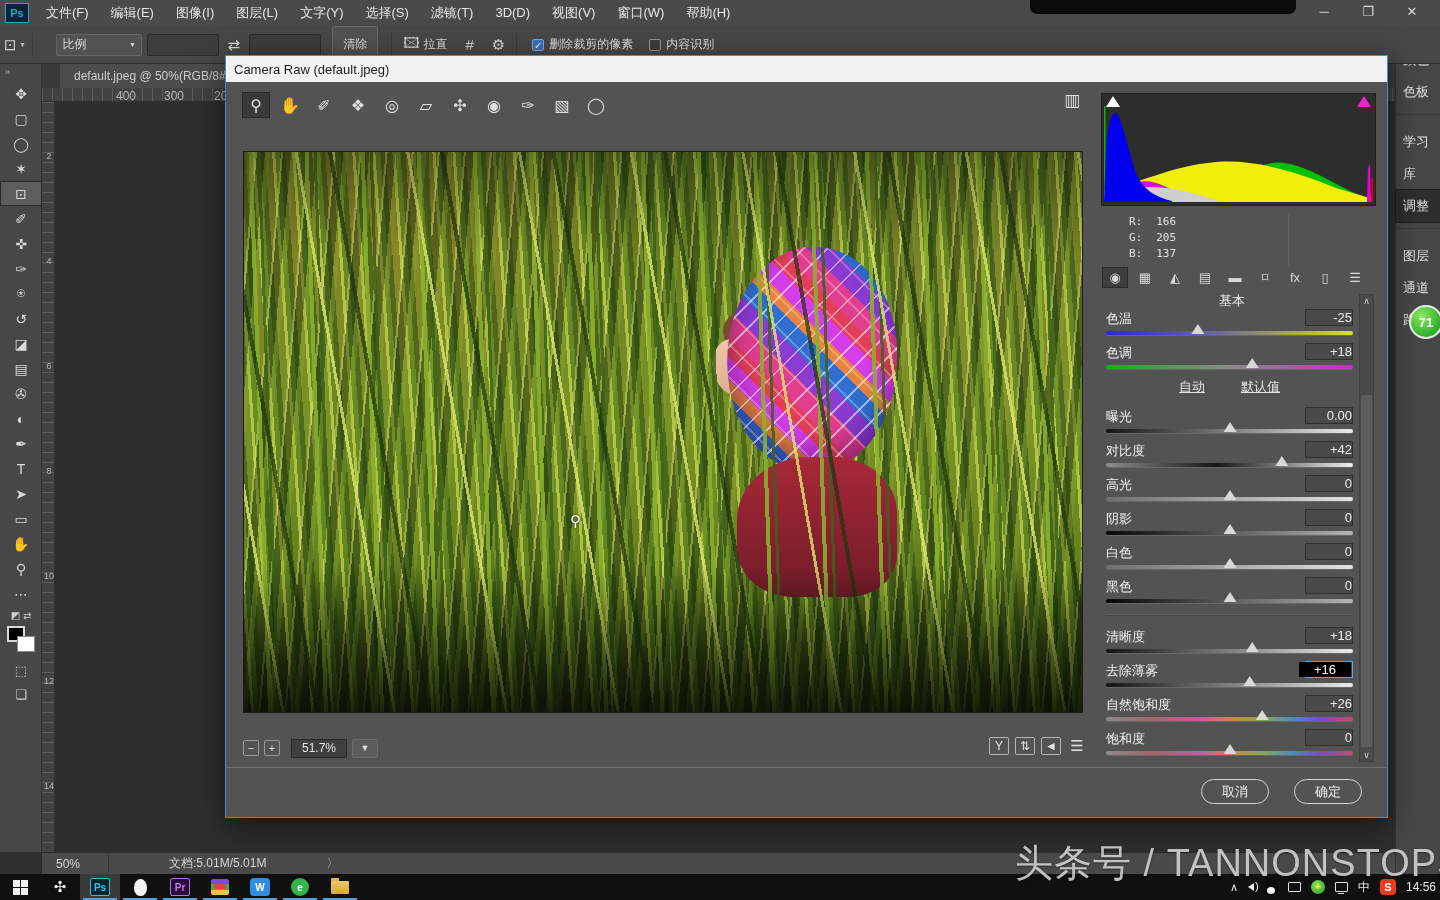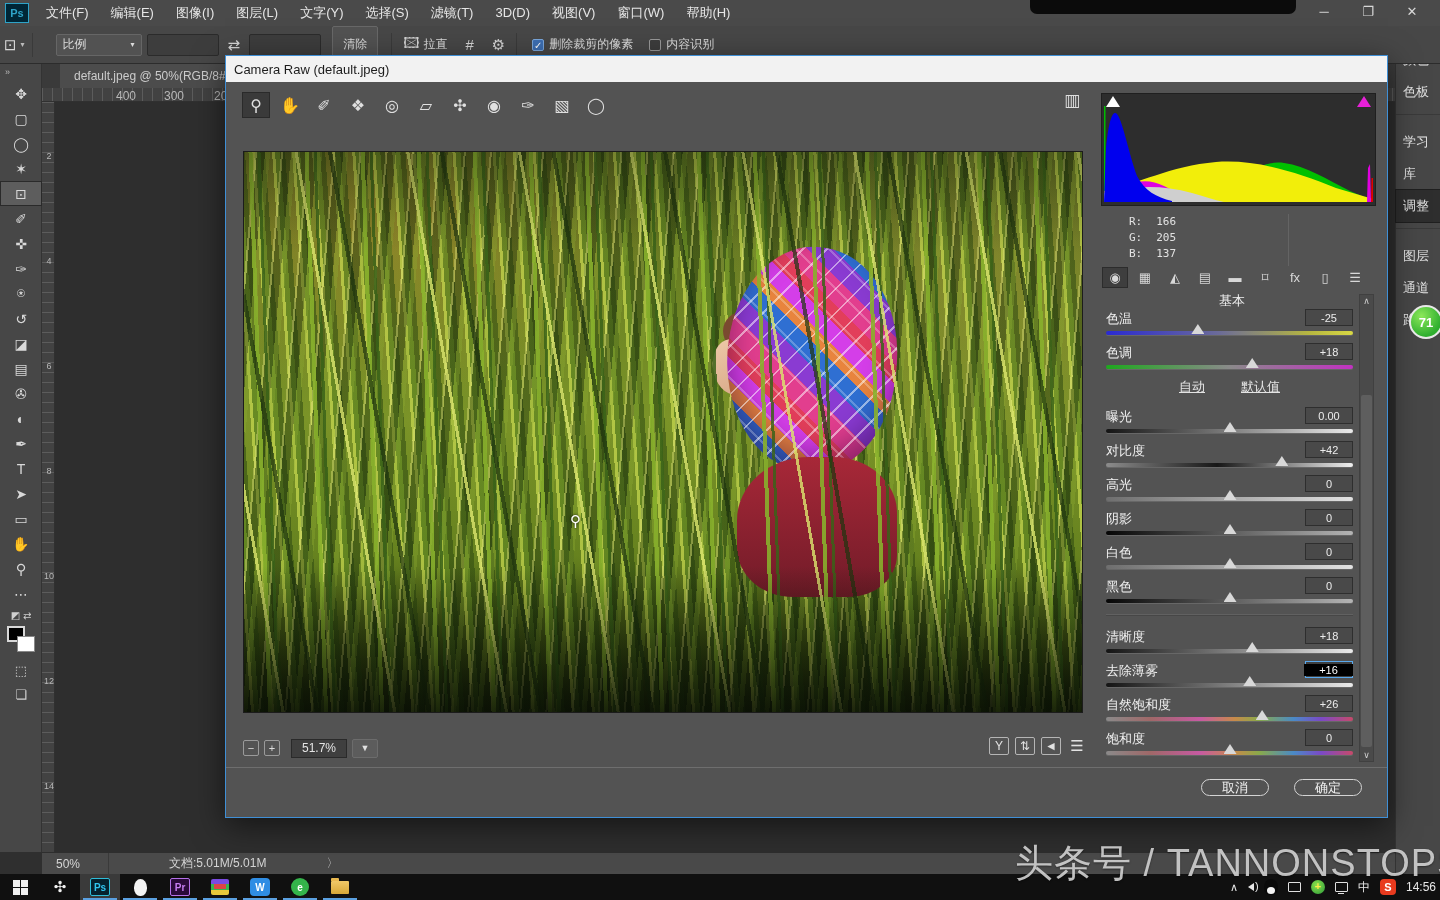--- a/index.html
+++ b/index.html
@@ -128,21 +128,21 @@
             display:flex; align-items:center; justify-content:center; margin-left:6px; }
   #zr-dd { width:26px; height:19px; background:#5c5c5c; border:1px solid #6c6c6c; border-radius:2px; font-size:9px;
            display:flex; align-items:center; justify-content:center; color:#e0e0e0; }
   #acr-viewicons { position:absolute; left:763px; top:681px; display:flex; gap:6px; }
   .vicon { min-width:20px; height:18px; border:1px solid #b5b5b5; border-radius:2px; color:#e2e2e2; font-size:12px;
            display:flex; align-items:center; justify-content:center; padding:0 2px; }
   .vicon.noborder { border:none; font-size:15px; }
 
   
   #acr-footer { left:0; top:711px; width:1161px; height:50px; border-top:1px solid #6e6e6e; }
-  .acr-btn { position:absolute; top:11px; width:68px; height:17px; border:1px solid #d4d4d4; border-radius:13px;
+  .acr-btn { position:absolute; top:11px; width:68px; height:25px; border:1px solid #d4d4d4; border-radius:13px;
              color:#f2f2f2; font-size:13px; display:flex; align-items:center; justify-content:center; background:transparent; }
   #btn-cancel { left:975px; } #btn-ok { left:1068px; }
 
   
   #histo { left:875px; top:37px; width:275px; height:113px; background:#2d2d2d; border:1px solid #1f1f1f; }
   #histo svg { position:absolute; left:2px; bottom:3px; }
   .clip { position:absolute; top:2px; width:18px; height:15px; display:flex; align-items:flex-start; justify-content:center; }
   .clip .tri { width:0; height:0; border-left:7px solid transparent; border-right:7px solid transparent; }
   #clip-sh { left:2px; } #clip-sh .tri { border-bottom:11px solid #fff; }
   #clip-hl { right:2px; } #clip-hl .tri { border-bottom:11px solid #e820d8; }
@@ -151,21 +151,21 @@
   .rgb-row { display:flex; gap:14px; line-height:16px; padding-left:18px; }
   #acr-tabs { left:876px; top:211px; width:274px; height:22px; display:flex; gap:4px; }
   .acrtab { width:26px; height:21px; display:flex; align-items:center; justify-content:center; color:#d8d8d8; font-size:13px; font-style:italic; }
   .acrtab span { font-style:normal; }
   .acrtab.active { background:#3e3e3e; box-shadow:inset 0 0 0 1px #2c2c2c; }
   #panel-head { left:875px; top:236px; width:262px; height:16px; text-align:center; color:#f0f0f0; font-size:13px; }
   #sliders { left:880px; top:254px; width:247px; }
   .srow { position:relative; margin-bottom:9px; }
   .slabel { color:#f0f0f0; font-size:13px; line-height:17px; display:block; }
   .svalbox { position:absolute; right:0; top:-1px; width:48px; height:17px; background:#494949; border:1px solid #2e2e2e;
-             display:flex; align-items:center; justify-content:center; color:#ececec; font-size:11px; }
+             display:flex; align-items:center; justify-content:flex-end; color:#ececec; font-size:13px; }
   .svalbox.focused { border-color:#59a9ee; background:#3f3f3f; }
   .svalbox.focused .selval { background:#000000; color:#fff; padding:0 15px; }
   .cursorbar { display:inline-block; width:1px; height:11px; background:#ff4040; margin-left:1px; vertical-align:middle; }
   .strack { position:relative; height:4px; border-radius:2px; margin-top:4px; box-shadow:0 1px 0 rgba(255,255,255,.12); }
   .sthumb { position:absolute; top:-7px; width:13px; height:10px; background:#d8d8d8;
             clip-path:polygon(50% 0,100% 100%,0 100%); filter:drop-shadow(0 1px 1px rgba(0,0,0,.5)); }
   .track-temp { background:linear-gradient(90deg,#2a2ad2,#6a6a9a 45%,#b6b640 82%,#d8d844); }
   .track-tint { background:linear-gradient(90deg,#1ea81e,#8a8a8a 50%,#c232c2); }
   .track-exposure { background:linear-gradient(90deg,#141414,#eaeaea); }
   .track-contrast { background:linear-gradient(90deg,#8c8c8c,#161616 45%,#f0f0f0); }

